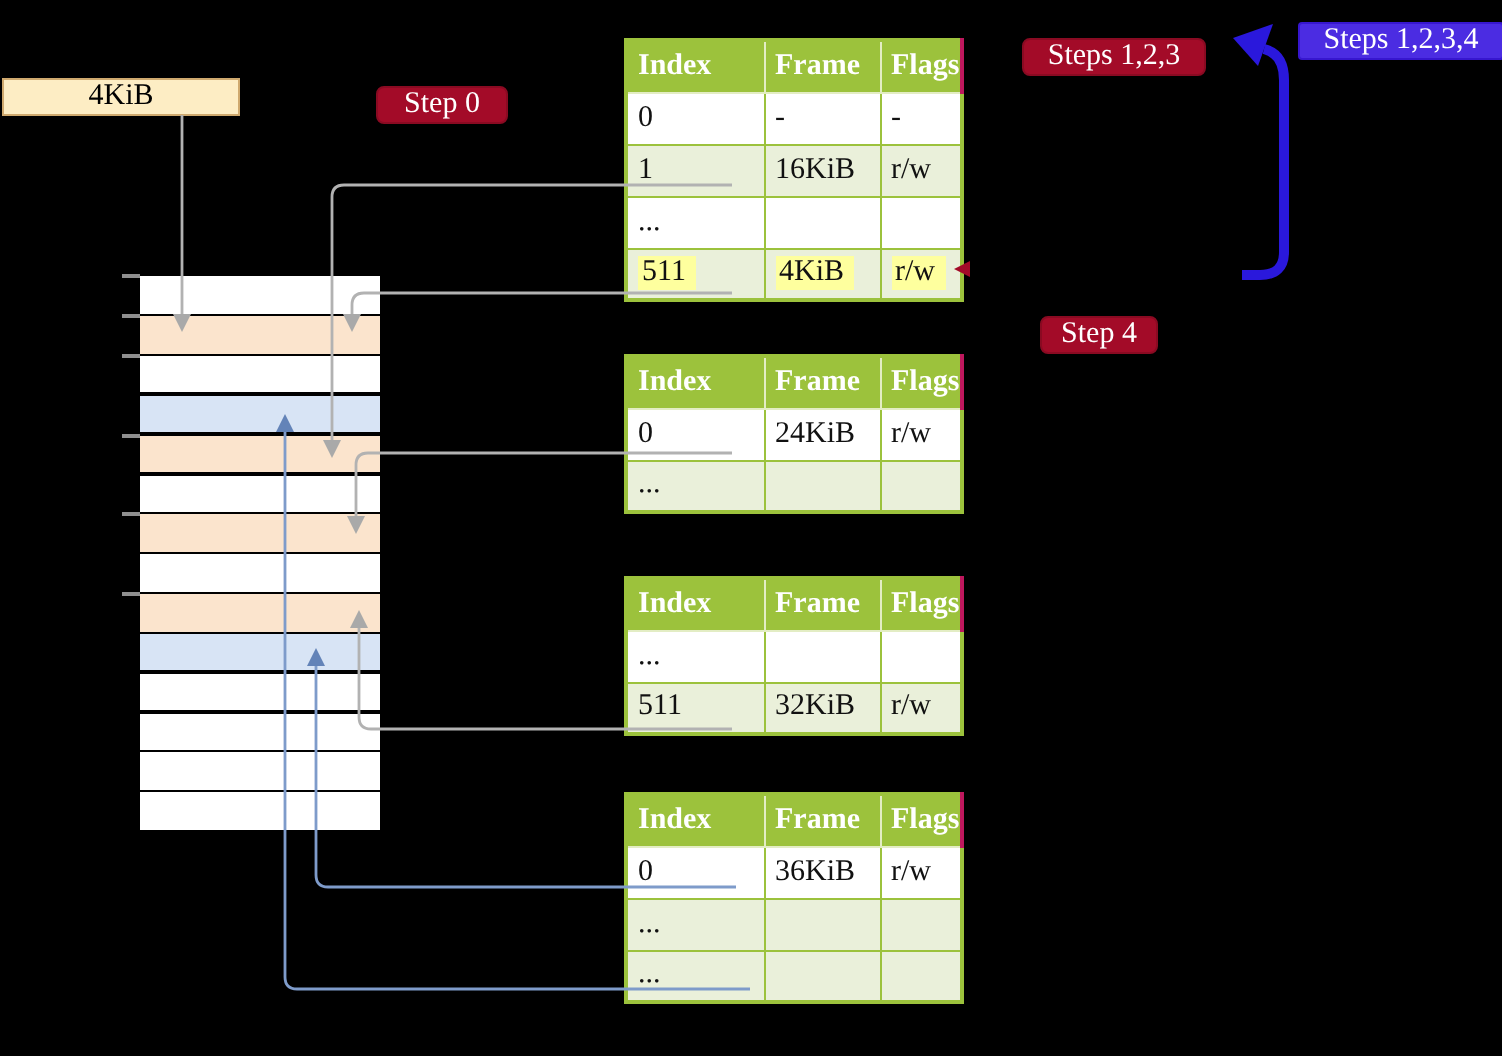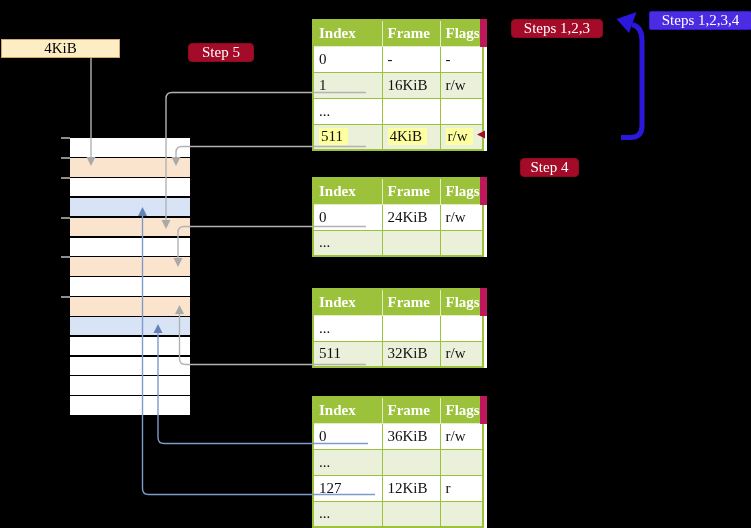--- a/index.html
+++ b/index.html
@@ -34,38 +34,38 @@
     position:absolute;border-collapse:collapse;table-layout:fixed;
     background:#fff;border:2px solid #9cc23c;
     font-family:Liberation Serif, serif;font-size:15px;color:#111;
   }
   .ptable tr{height:26px;}
   .ptable th{
     background:#9cc23c;color:#fff;font-weight:bold;text-align:left;
     padding:0 0 0 5px;border-right:1px solid #e3edc4;border-bottom:1px solid #e3edc4;
     font-size:15px;
   }
-  .ptable th:last-child{border-right:7px solid #be185d;}
+  .ptable th:last-child{border-right:2px solid #be185d;}
   .ptable td{
     border:1px solid #9cc23c;padding:0 0 0 5px;vertical-align:middle;
     background:#fff;overflow:hidden;white-space:nowrap;
   }
   .ptable tr.shade td{background:#eaf0da;}
   .hl{background:#feff9e;padding:0 5px 1px 2px;}
   
   .overlay{position:absolute;left:0;top:0;z-index:10;pointer-events:none;}
   .thin{fill:none;stroke-width:1.4;}
   .thick{fill:none;stroke-width:5;stroke-linecap:butt;}
 </style>
 </head>
 <body>
 
 <div class="crbox">4KiB</div>
 
-<div class="steplabel crimson" style="left:188px;top:43px;width:64px;">Step 5</div>
+<div class="steplabel crimson" style="left:188px;top:43px;width:64px;">Step 0</div>
 <div class="steplabel crimson" style="left:511px;top:19px;width:90px;">Steps 1,2,3</div>
 <div class="steplabel bluelab" style="left:649px;top:11px;width:101px;">Steps 1,2,3,4</div>
 <div class="steplabel crimson" style="left:520px;top:158px;width:57px;font-family:Liberation Serif, serif;">Step 4</div>
 
 <div>
   <div class="mrow c-white" style="top:138px;"></div>
   <div class="mrow c-peach" style="top:158px;"></div>
   <div class="mrow c-white" style="top:177.5px;"></div>
   <div class="mrow c-blue" style="top:197.5px;"></div>
   <div class="mrow c-peach" style="top:217.5px;"></div>
@@ -194,25 +194,20 @@
     <tr>
       <td>0</td>
       <td>36KiB</td>
       <td>r/w</td>
     </tr>
     <tr class="shade">
       <td>...</td>
       <td></td>
       <td></td>
     </tr>
-    <tr>
-      <td>127</td>
-      <td>12KiB</td>
-      <td>r</td>
-    </tr>
     <tr class="shade">
       <td>...</td>
       <td></td>
       <td></td>
     </tr>
   </tbody>
 </table>
 
 <svg class="overlay" width="751" height="528" viewBox="0 0 751 528">
   <g>

